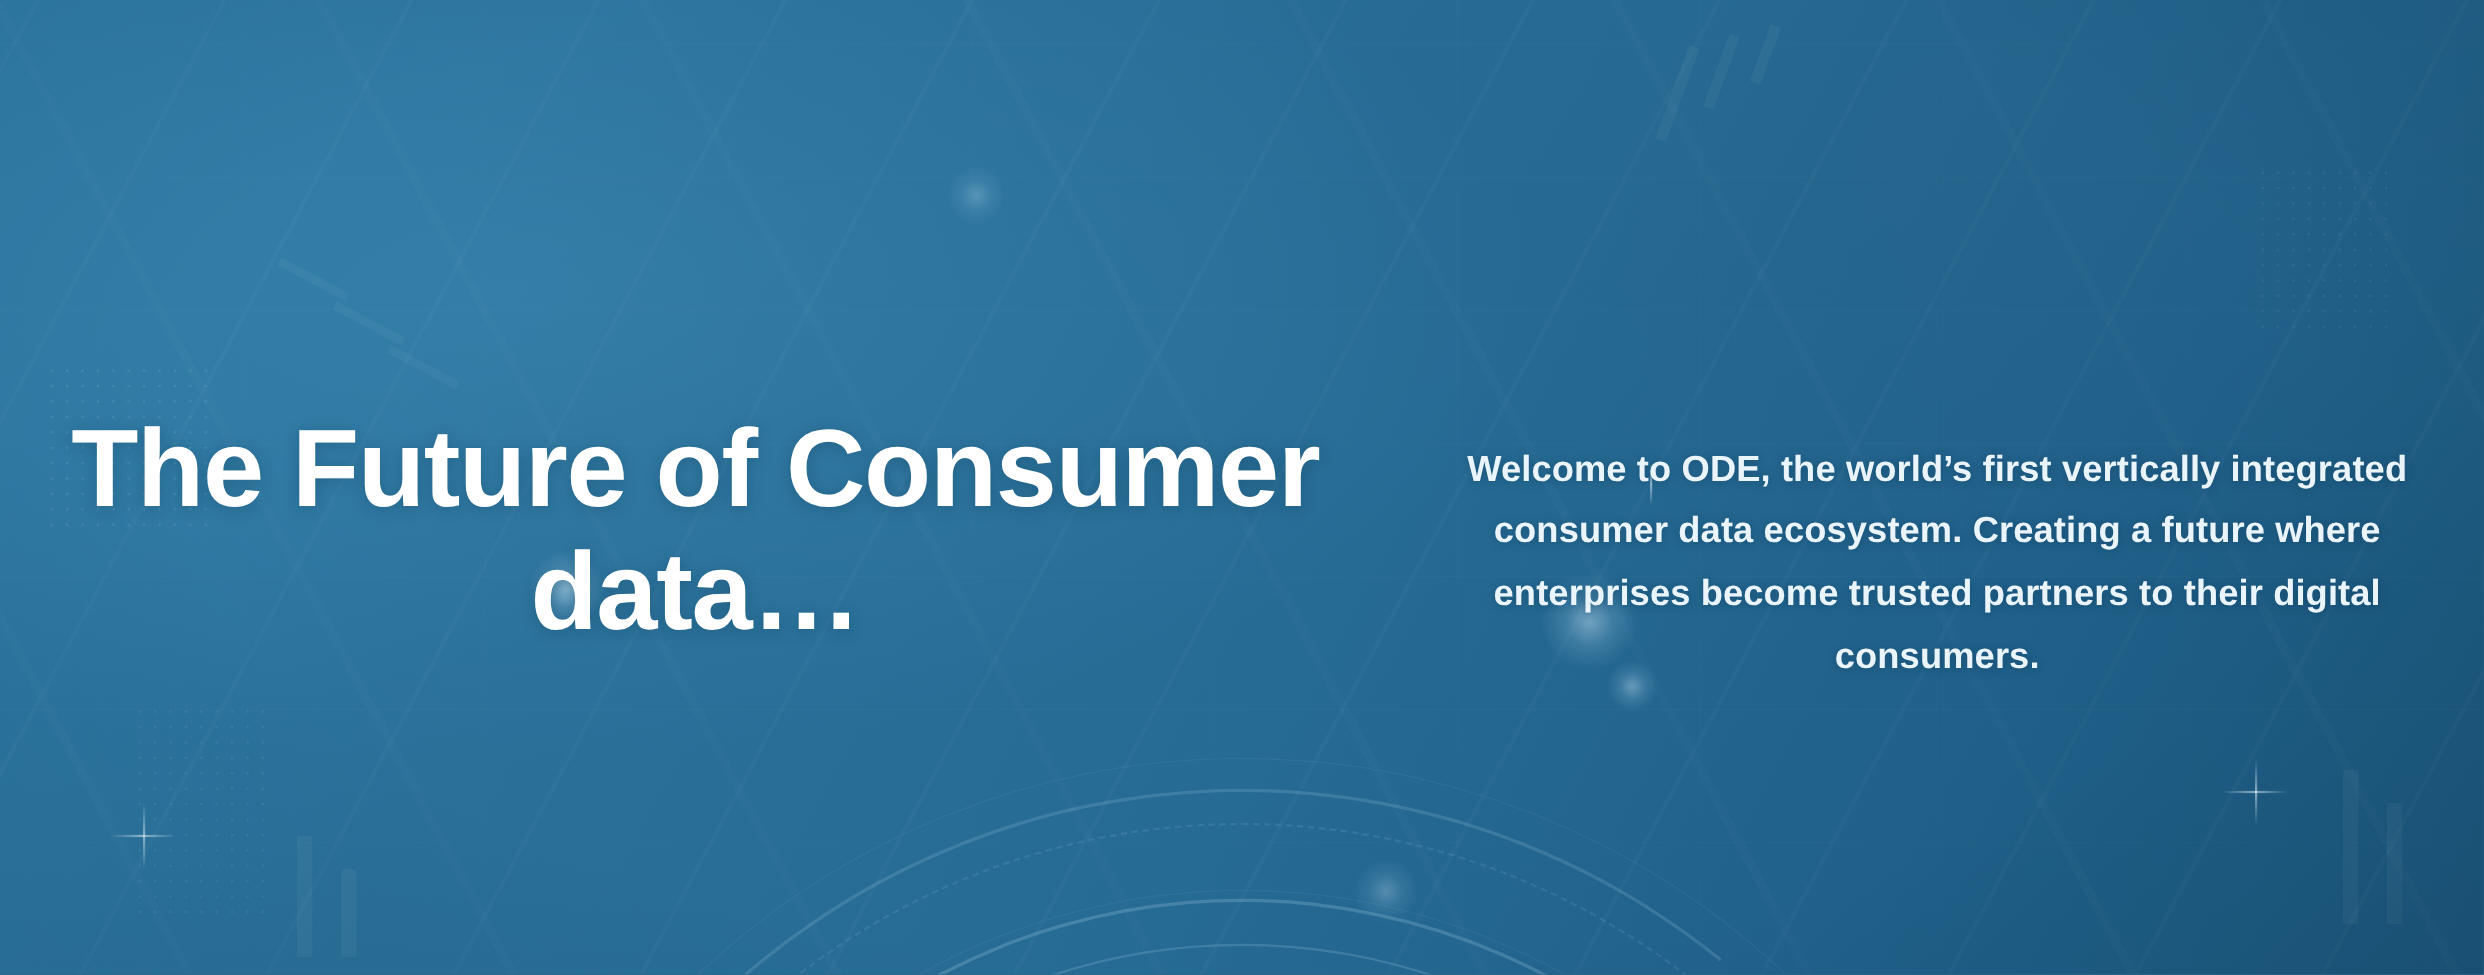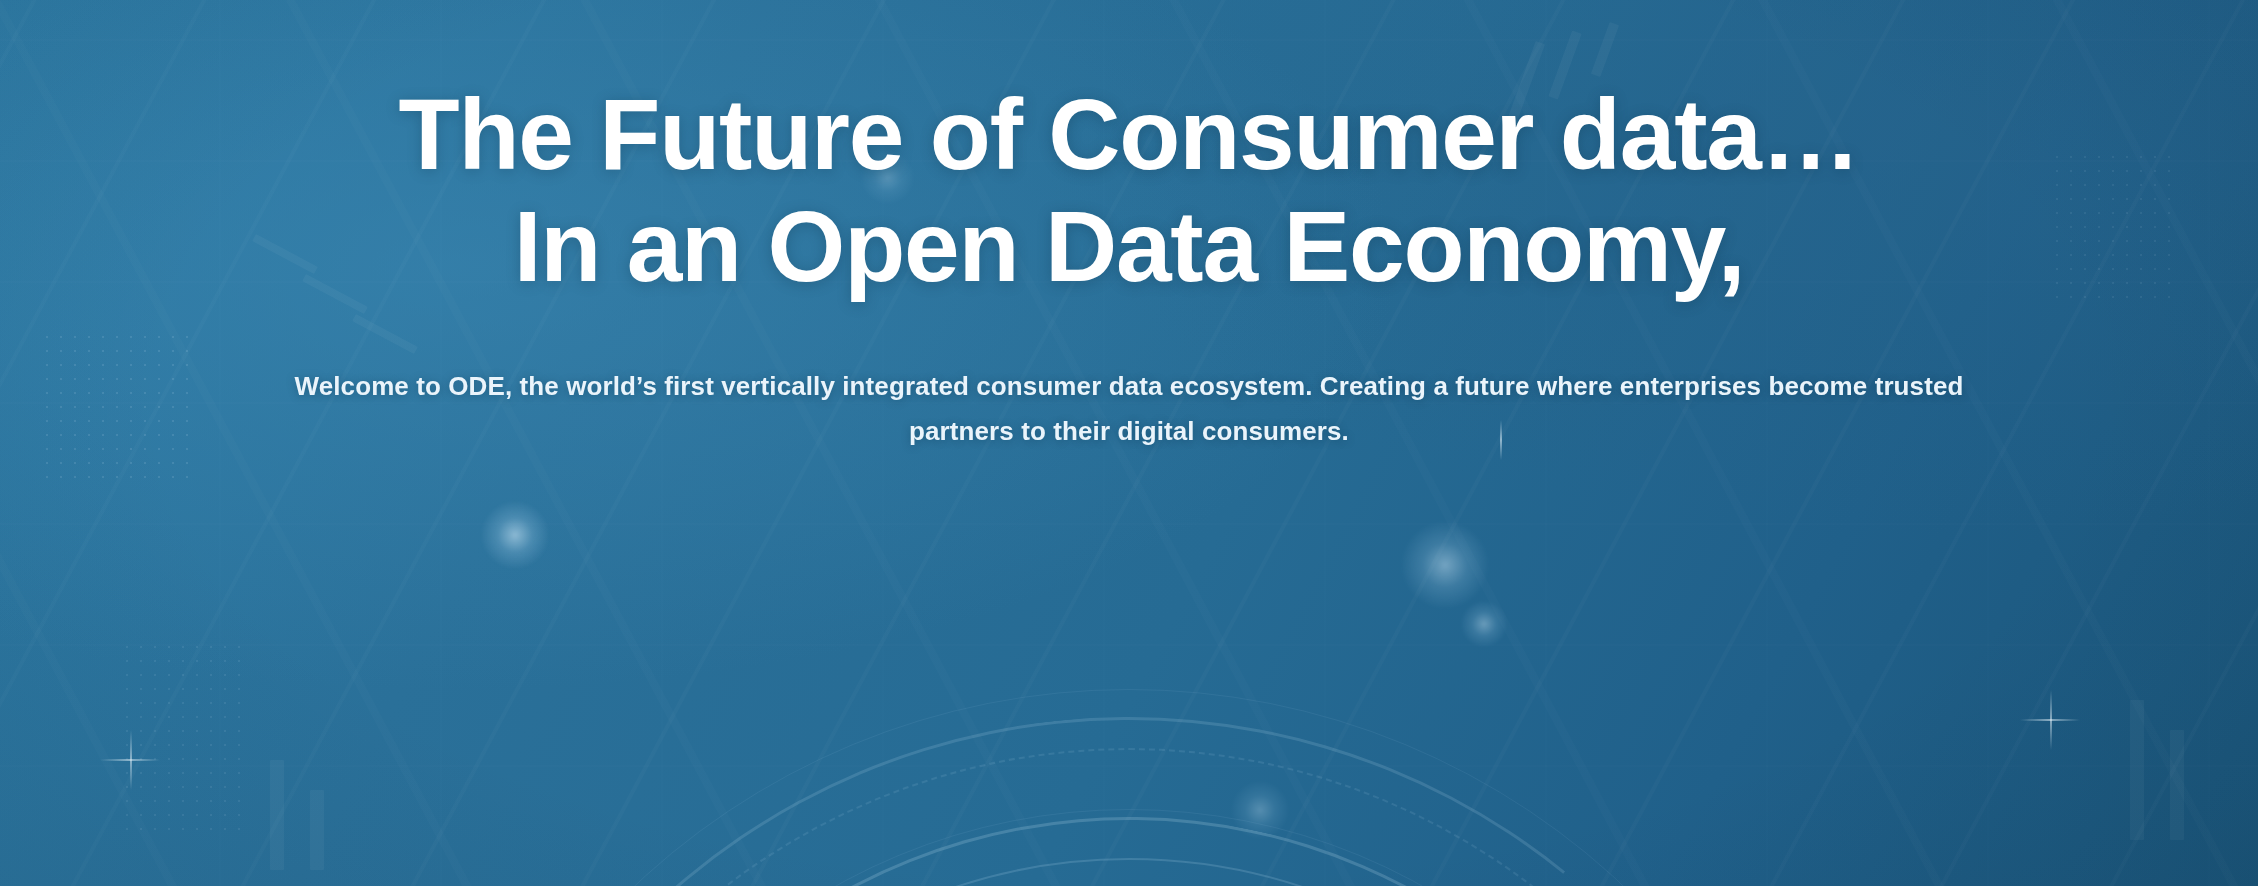--- a/index.html
+++ b/index.html
@@ -141,21 +141,21 @@
     background: radial-gradient(ellipse 95% 120% at 50% 45%, rgba(0,0,0,0) 45%, rgba(10,40,62,0.22) 100%);
   }
 
   
   .content {
     position: relative;
     z-index: 5;
     width: 100%;
     height: 100%;
     display: flex;
-    flex-direction: column;
+    flex-direction: row;
     align-items: center;
     justify-content: flex-start;
     box-sizing: border-box;
     padding-top: 78px;
   }
 
   .hero-title {
     margin: 0;
     width: 2180px;
     text-align: center;
@@ -169,21 +169,21 @@
   }
   .hero-title .ln { display: block; }
 
   .hero-sub {
     margin: 4px;
     margin-top: 62px;
     width: 1700px;
     text-align: center;
     color: #eaf4fb;
     font-family: "Liberation Sans", sans-serif;
-    font-size: 26px;
+    font-size: 33px;
     font-weight: 700;
     line-height: 1.72;
     letter-spacing: 0.1px;
     text-shadow: 0 1px 8px rgba(10,45,70,0.35);
   }
 </style>
 </head>
 <body>
 
 <div class="hero">
@@ -232,19 +232,18 @@
     <div class="sparkle" style="left:2050px;top:690px;"></div>
     <div class="sparkle h" style="left:2020px;top:719px;"></div>
     <div class="sparkle" style="left:1500px;top:420px;height:40px;"></div>
 
     <div class="vignette"></div>
   </div>
 
   <div class="content">
     <h1 class="hero-title">
       <span class="ln">The Future of Consumer data…</span>
-      <span class="ln">In an Open Data Economy,</span>
     </h1>
 
     <p class="hero-sub">Welcome to ODE, the world’s first vertically integrated consumer data ecosystem. Creating a future where enterprises become trusted partners to their digital consumers.</p>
   </div>
 
 </div>
 
 </body></html>

